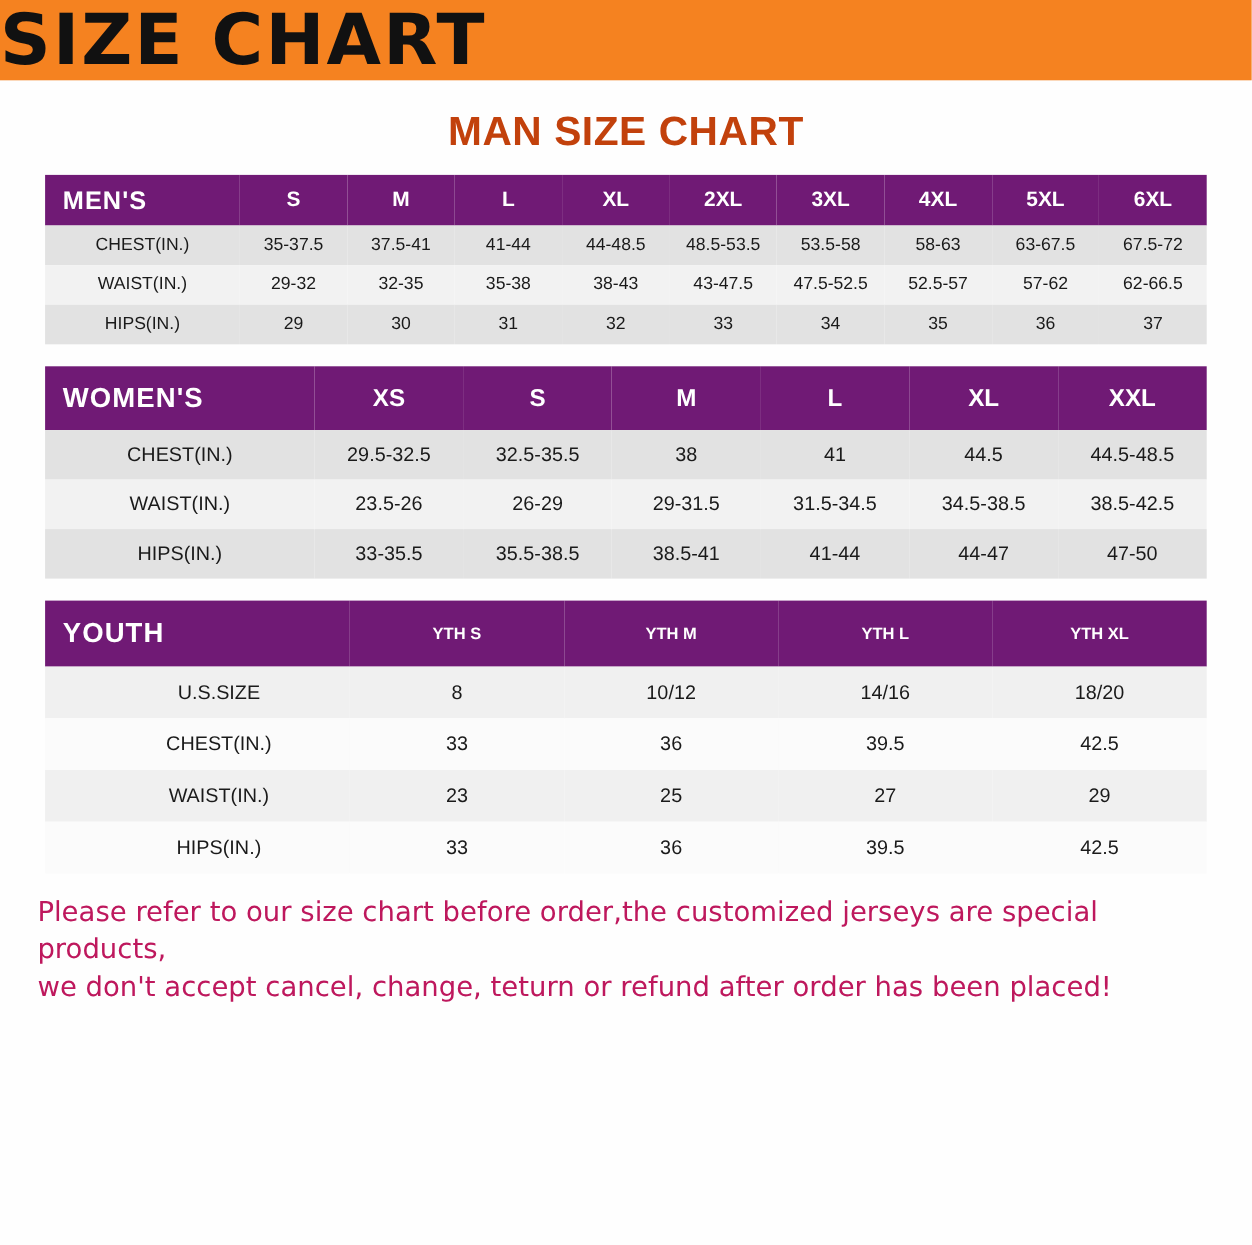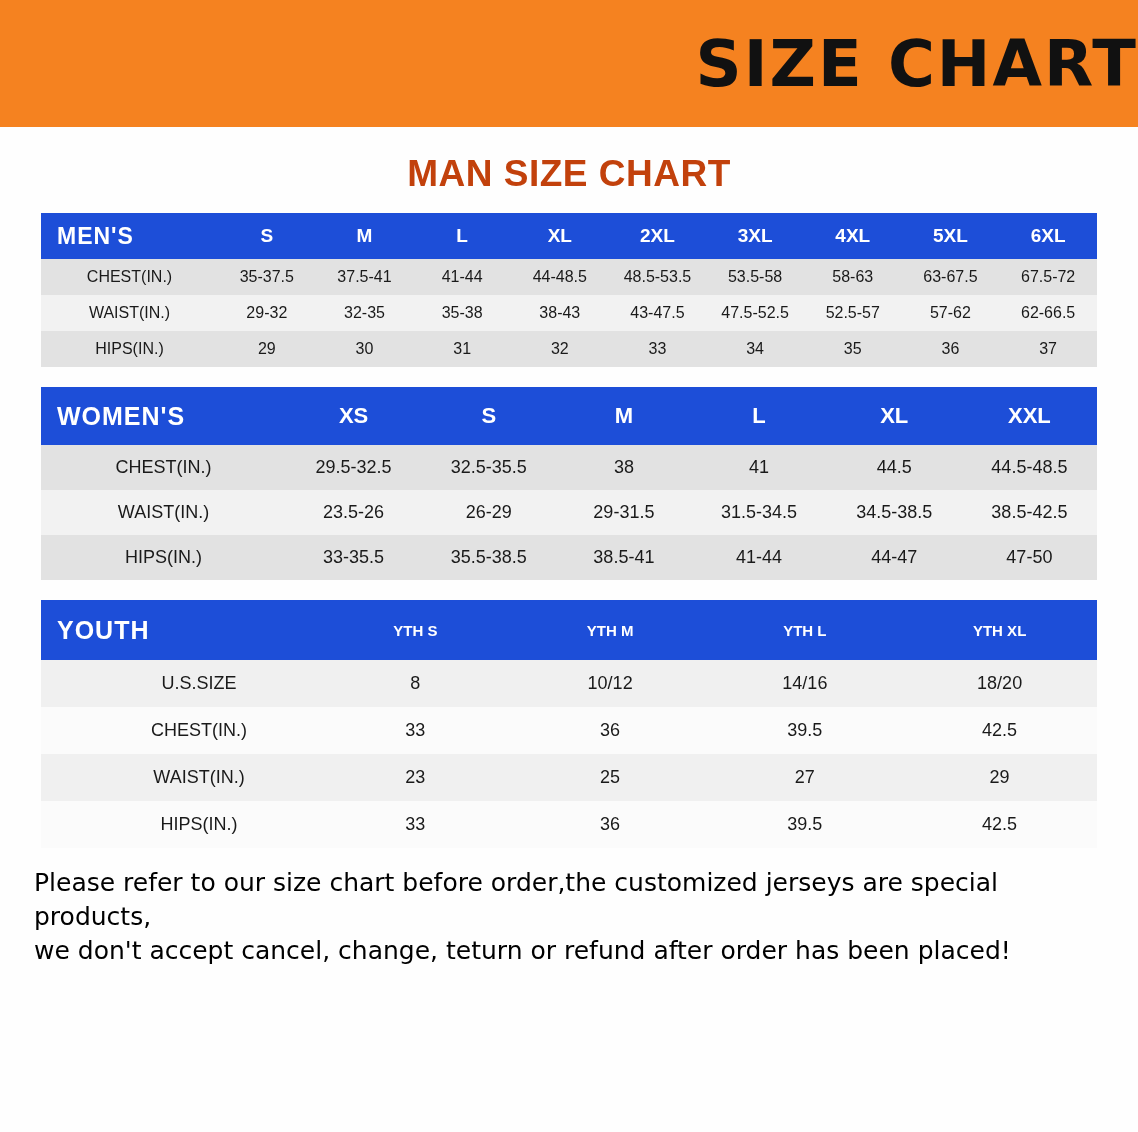--- a/index.html
+++ b/index.html
@@ -15,25 +15,25 @@
   }
   .page {
     width: 1138px;
     height: 1132px;
     position: relative;
     background: #fefefe;
   }
   
   .banner {
     width: 100%;
-    height: 127px;
+    height: 73px;
     background: #f58220;
     display: flex;
     align-items: center;
-    justify-content: flex-end;
+    justify-content: flex-start;
   }
   .banner-title {
     font-family: "DejaVu Sans", sans-serif;
     font-weight: bold;
     font-size: 64px;
     letter-spacing: 2px;
     color: #111111;
     line-height: 1;
   }
   
@@ -57,21 +57,21 @@
     margin: 0 auto;
   }
   .chart-table th, .chart-table td {
     font-family: "Liberation Sans", sans-serif;
     text-align: center;
     color: #1a1a1a;
     white-space: nowrap;
   }
   
   .chart-table thead tr {
-    background: #1d4ed8;
+    background: #701a75;
     margin-top: 28px;
   }
   .chart-table thead th {
     color: #ffffff;
     font-weight: bold;
   }
   .chart-table thead th.rowlabel {
     text-align: left;
     padding-left: 16px;
     letter-spacing: 1px;
@@ -100,21 +100,21 @@
   #youth-table thead th { height: 58px; font-size: 15px; }
   #youth-table thead th.rowlabel { font-size: 25px; }
   #youth-table tbody td { height: 45px; font-size: 18px; }
   #youth-table tbody td.rowlabel { font-size: 18px; text-align: center; padding-left: 40px; }
   #youth-table tbody tr:nth-child(odd) { background: #f0f0f0; }
   #youth-table tbody tr:nth-child(even) { background: #fbfbfb; }
 
   
   .note {
     margin: 18px 34px 0 34px;
-    color: #000000;
+    color: #be185d;
     font-family: "DejaVu Sans", sans-serif;
     font-size: 25px;
     line-height: 1.35;
     text-align: left;
   }
 </style>
 </head>
 <body>
 
 <div class="page">

